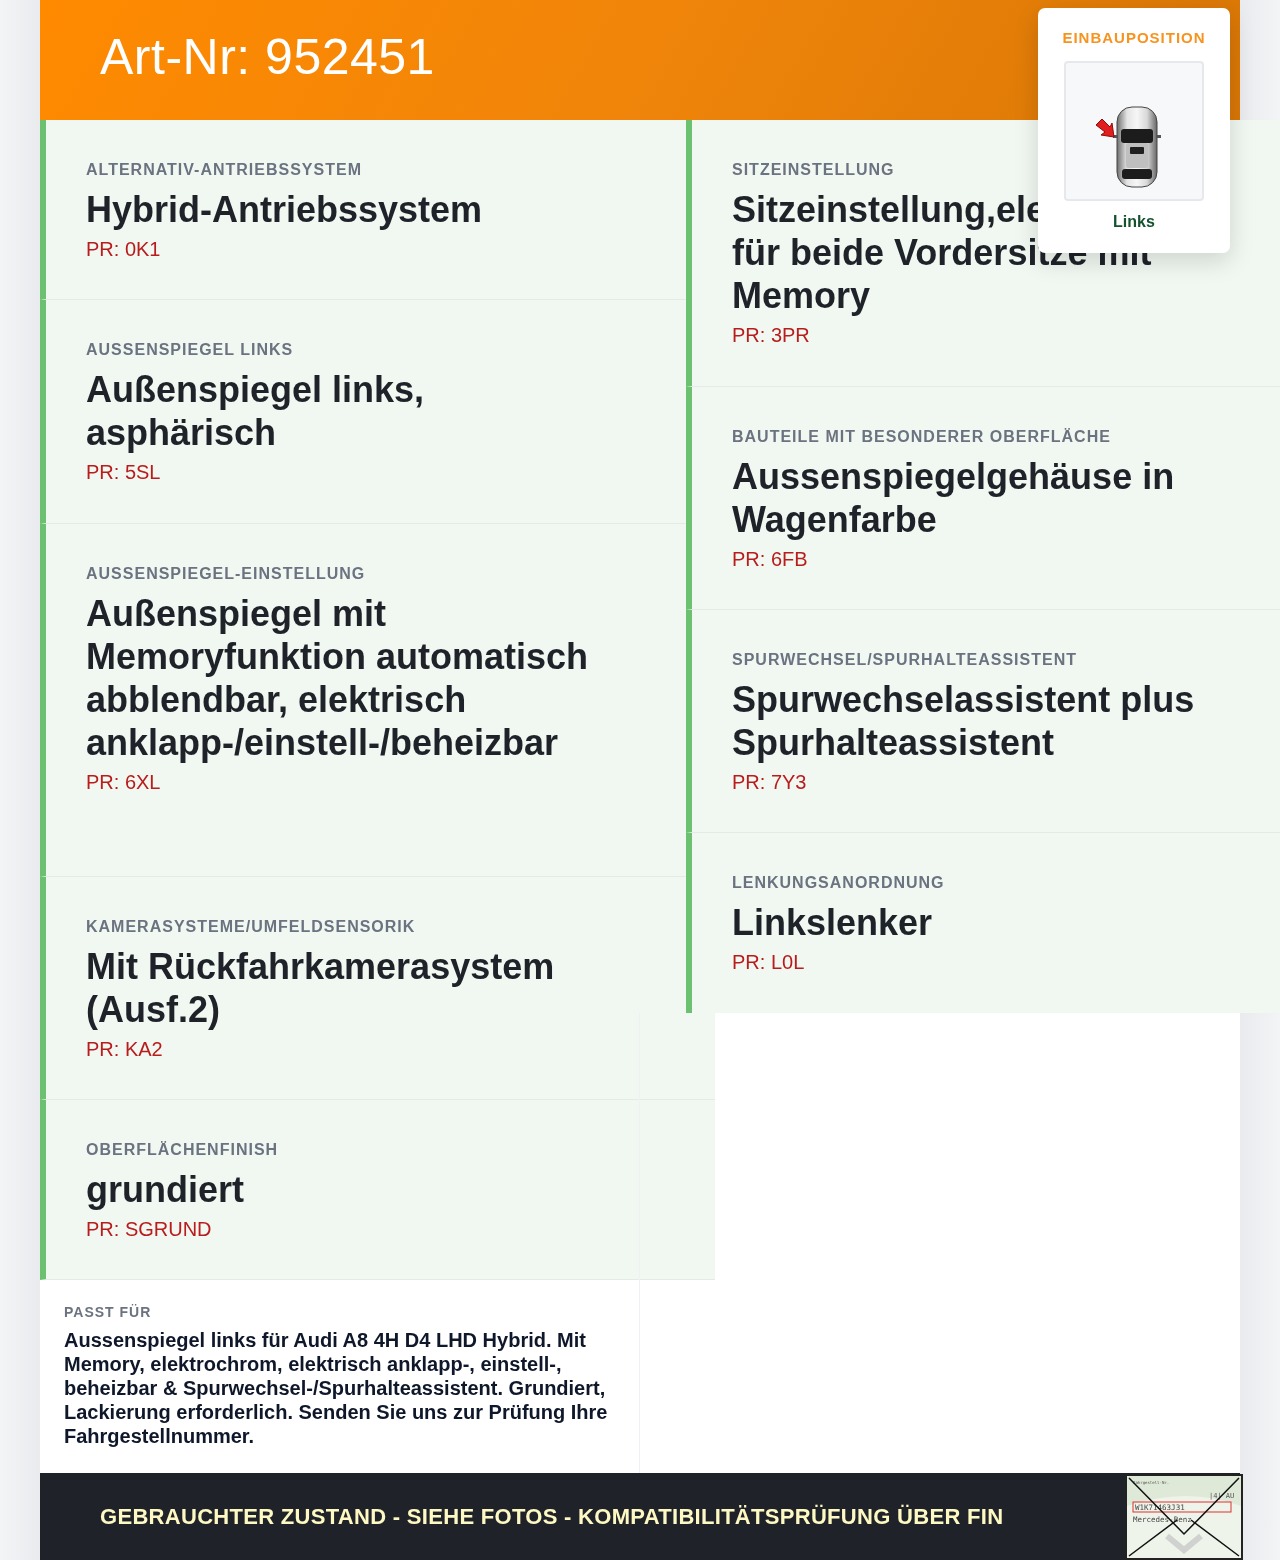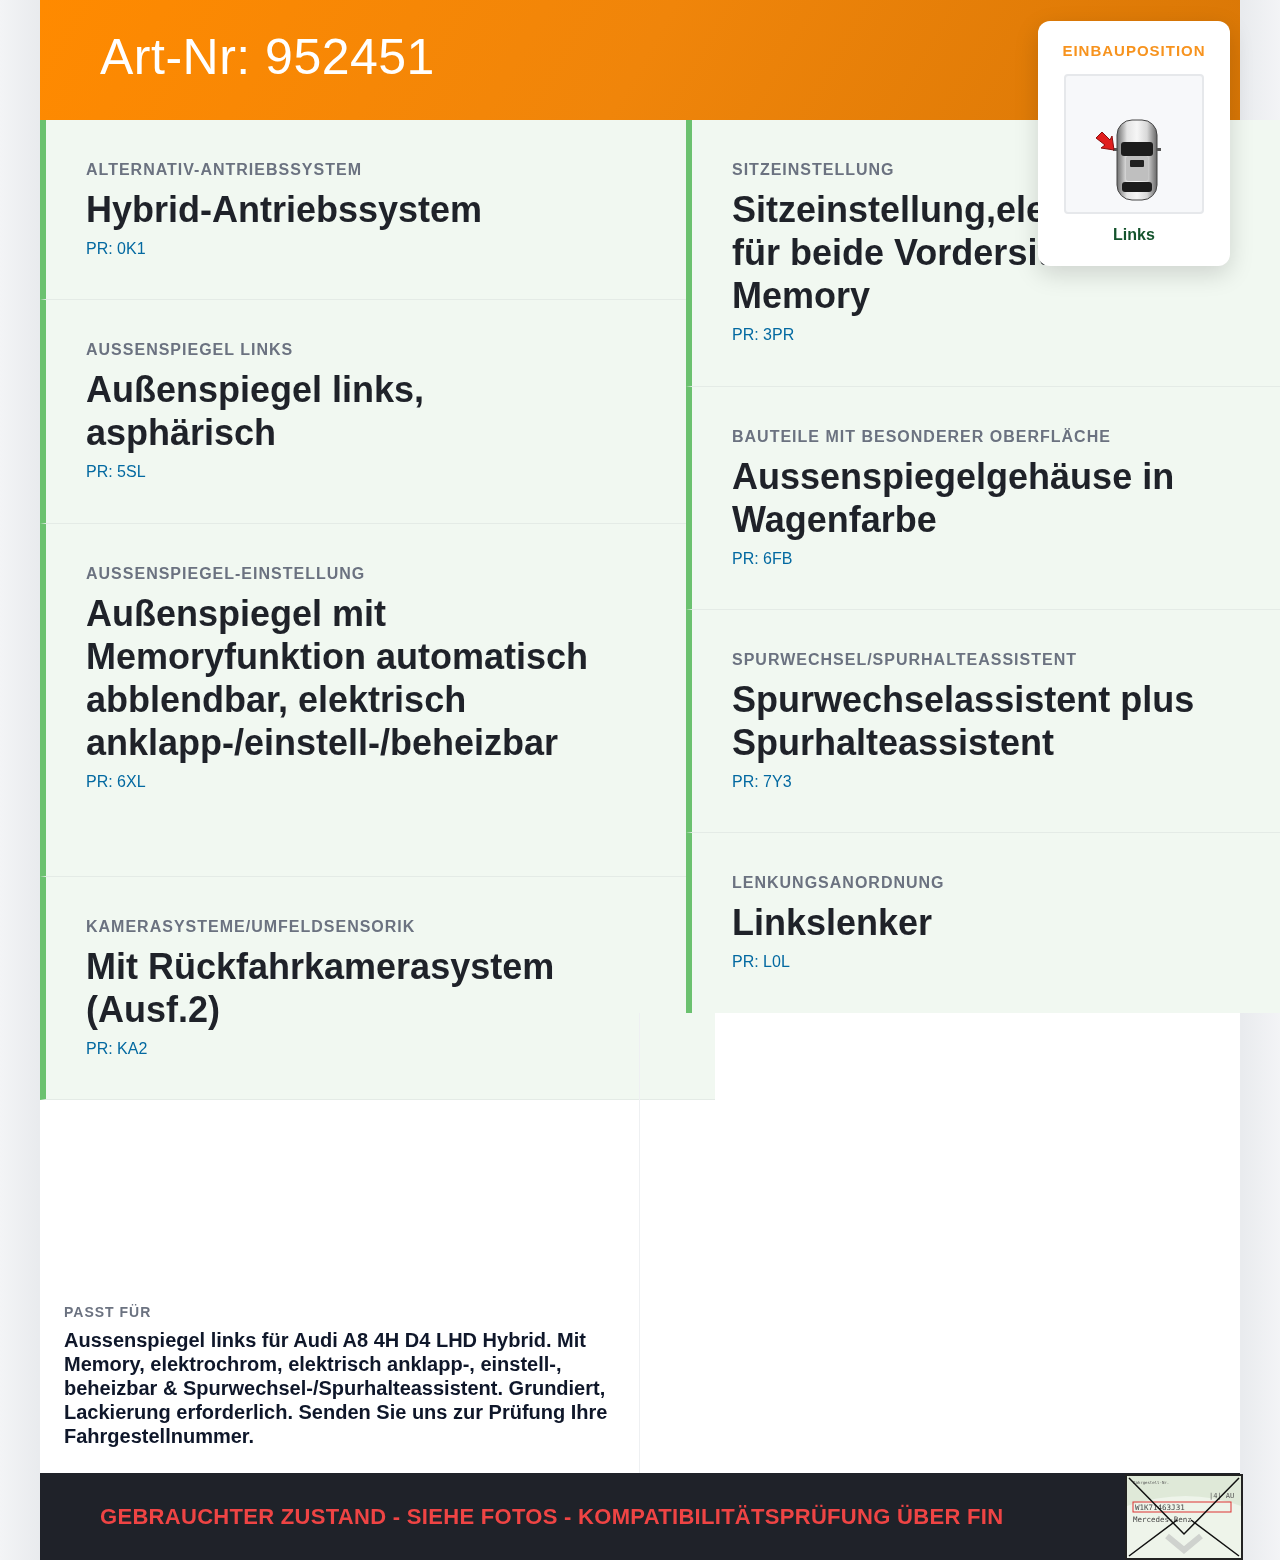--- a/index.html
+++ b/index.html
@@ -17,22 +17,22 @@
     .header {
       height: 120px;
       background: linear-gradient(120deg, #ff8a00 0%, #f0850a 50%, #d97706 100%);
       position: relative;
     }
     .header-title {
       position: absolute; left: 60px; top: 28px;
       font-size: 50px; font-weight: 400; color: #ffffff; letter-spacing: 0.5px;
     }
     .position-card {
-      position: absolute; left: 998px; top: 21px; width: 192px; height: 245px;
-      background: #ffffff; border-radius: 12px;
+      position: absolute; left: 998px; top: 8px; width: 192px; height: 245px;
+      background: #ffffff; border-radius: 7px;
       box-shadow: 0 8px 24px rgba(0,0,0,0.15);
       text-align: center; z-index: 10;
     }
     .position-label {
       margin-top: 21px; font-size: 15px; font-weight: 700; color: #f7931e; letter-spacing: 1px;
     }
     .position-image {
       margin: 15px auto 0; width: 140px; height: 140px;
       background: #f7f8fa; border: 2px solid #e6e8eb; border-radius: 4px;
       position: relative;
@@ -55,42 +55,42 @@
     }
     .feature-label {
       font-size: 16px; font-weight: 700; color: #6b7280; letter-spacing: 1px;
       text-transform: uppercase; line-height: 20px;
     }
     .feature-title {
       margin-top: 8px;
       font-size: 36px; font-weight: 700; color: #1f2229; line-height: 43px;
     }
     .feature-code {
-      margin-top: 8px; font-size: 16px; color: #0369a1; line-height: 20px;
+      margin-top: 8px; font-size: 20px; color: #b91c1c; line-height: 20px;
     }
     .fits {
       position: absolute; left: 0; top: 1160px; width: 600px; height: 193px;
       background: #ffffff; border-right: 1px solid #eef0f2; padding: 24px 12px 0 24px;
     }
     .fits-label {
       font-size: 14px; font-weight: 700; color: #6b7280; letter-spacing: 1px;
     }
     .fits-text {
       margin-top: 8px; font-size: 20px; font-weight: 700; color: #0f172a; line-height: 24px;
     }
     .divider-v {
       position: absolute; left: 599px; top: 893px; width: 1px; height: 460px; background: #eef0f2;
     }
     .footer {
       position: absolute; left: 0; top: 1473px; width: 1200px; height: 87px;
       background: #1f2229;
     }
     .footer-text {
       position: absolute; left: 60px; top: 31px;
-      font-size: 22px; font-weight: 700; color: #ef4444; letter-spacing: 0.3px;
+      font-size: 22px; font-weight: 700; color: #fef9c3; letter-spacing: 0.3px;
     }
     .footer-thumb {
       position: absolute; left: 1053px; top: 1px; width: 118px; height: 86px;
       background: #f9a8d4; border: 2px solid #222;
       overflow: hidden;
       margin-left: 32px;
     }
   </style>
 </head>
 <body>
@@ -142,20 +142,25 @@
       <div class="feature" style="height:353px">
         <div class="feature-label">AUSSENSPIEGEL-EINSTELLUNG</div>
         <div class="feature-title" style="width:514px">Außenspiegel mit Memoryfunktion automatisch abblendbar, elektrisch anklapp-/einstell-/beheizbar</div>
         <div class="feature-code">PR: 6XL</div>
       </div>
       <div class="feature" style="height:223px">
         <div class="feature-label">KAMERASYSTEME/UMFELDSENSORIK</div>
         <div class="feature-title" style="width:500px">Mit Rückfahrkamerasystem (Ausf.2)</div>
         <div class="feature-code">PR: KA2</div>
       </div>
+      <div class="feature" style="height:180px">
+        <div class="feature-label">OBERFLÄCHENFINISH</div>
+        <div class="feature-title">grundiert</div>
+        <div class="feature-code">PR: SGRUND</div>
+      </div>
     </div>
 
     <div class="col col-right">
       <div class="feature" style="height:267px">
         <div class="feature-label">SITZEINSTELLUNG</div>
         <div class="feature-title" style="width:440px">Sitzeinstellung,elektrisch für beide Vordersitze mit Memory</div>
         <div class="feature-code">PR: 3PR</div>
       </div>
       <div class="feature" style="height:223px">
         <div class="feature-label">BAUTEILE MIT BESONDERER OBERFLÄCHE</div>

